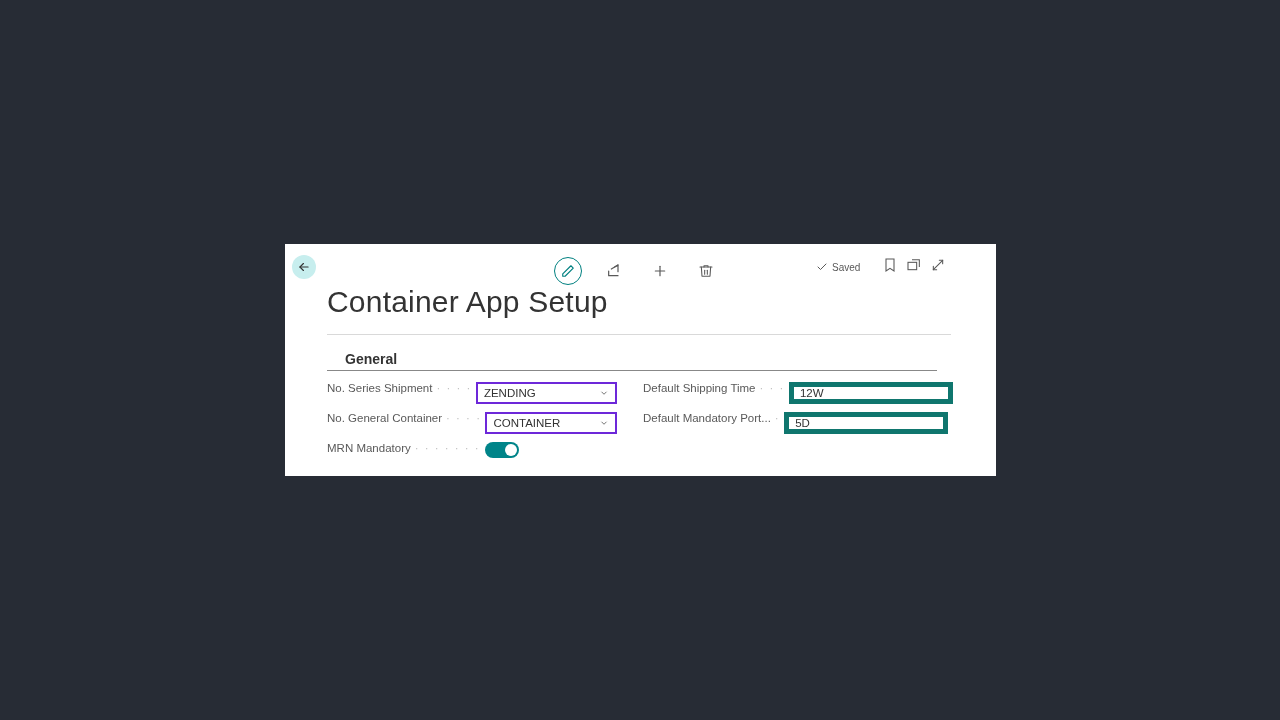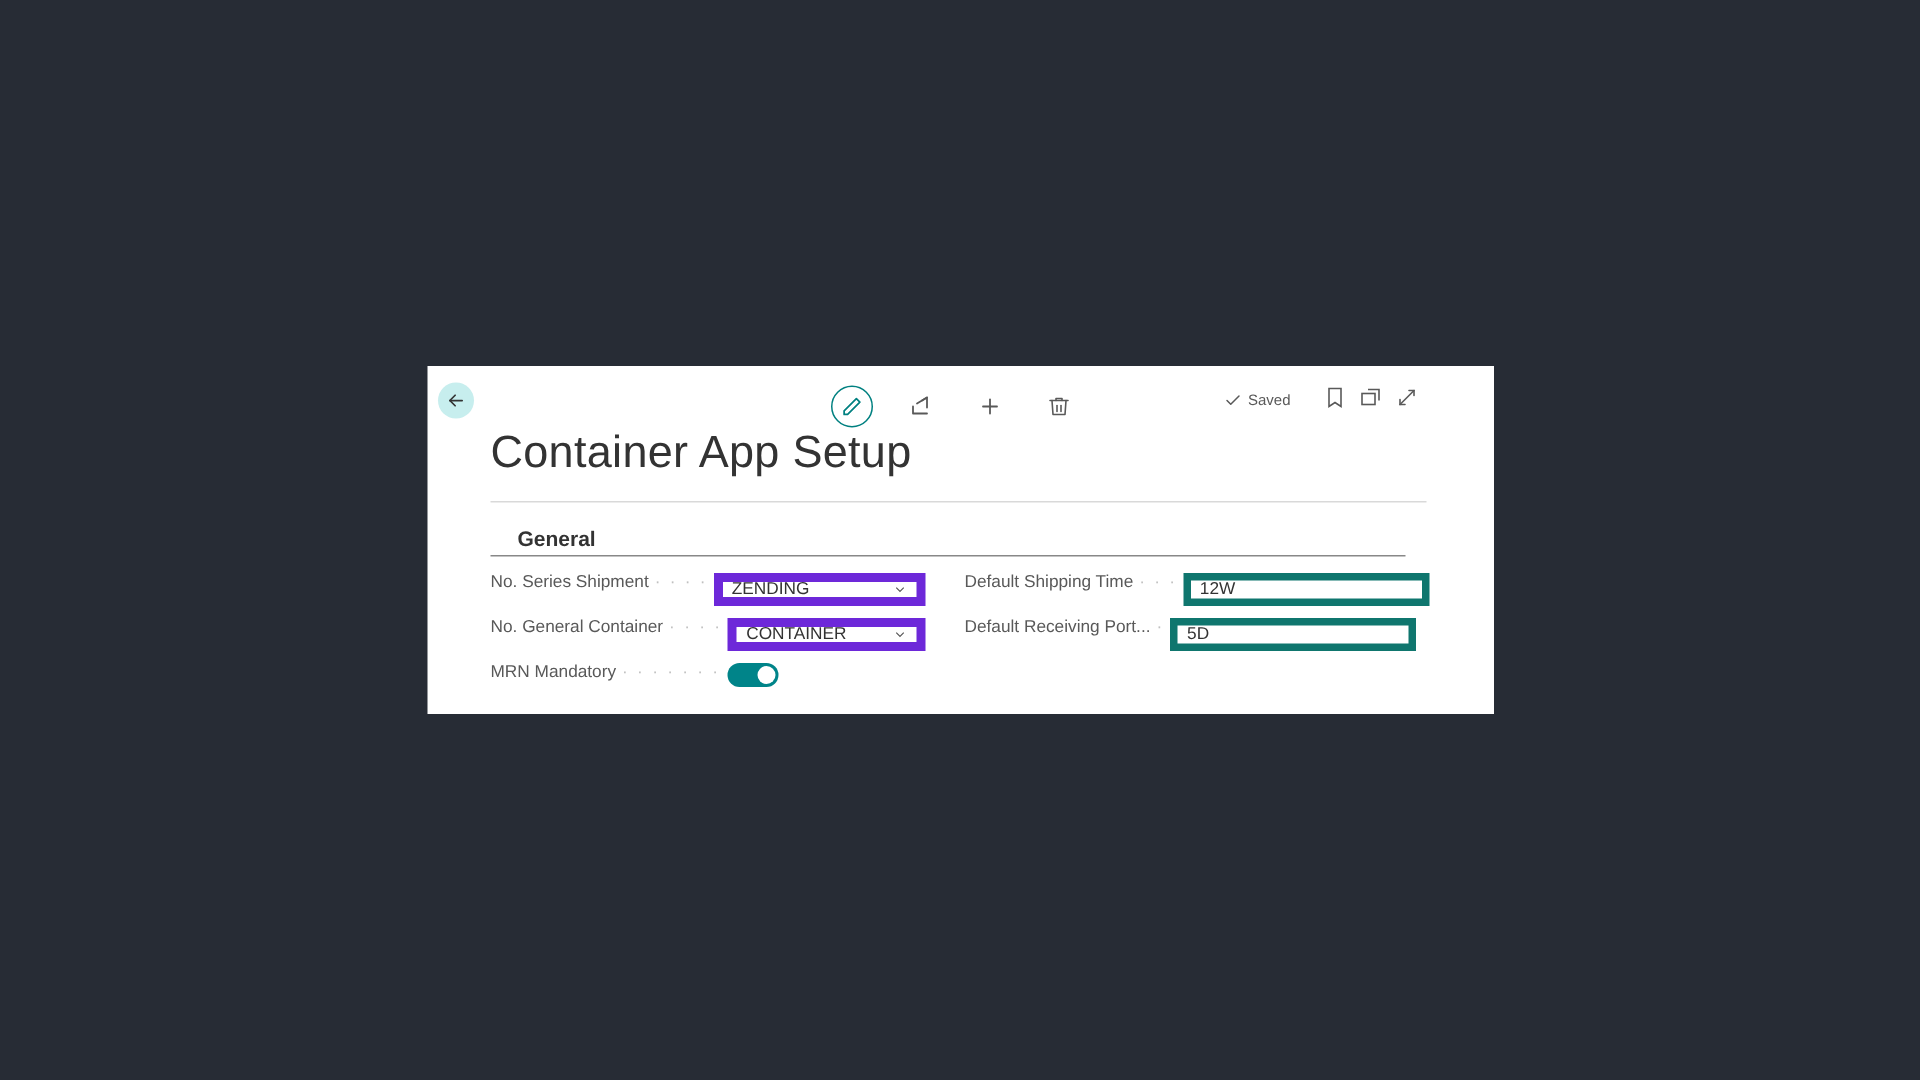--- a/index.html
+++ b/index.html
@@ -149,21 +149,21 @@
     font-size: 11.5px;
     letter-spacing: 1.5px;
     overflow: hidden;
     white-space: nowrap;
     flex: 0 0 auto;
     padding: 0 4px;
   }
   .dropdown {
     width: 164px;
     height: 22px;
-    border: 6px solid #6d28d9;
+    border: 2px solid #6d28d9;
     background: #fff;
     display: flex;
     align-items: center;
     justify-content: space-between;
     padding: 0 6px;
     font-size: 11.5px;
     color: #333333;
     cursor: pointer;
   }
   .dropdown svg { width: 10px; height: 10px; color: #595959; }
@@ -300,21 +300,21 @@
         <span class="field-label">No. General Container</span>
         <span class="dots">·&nbsp;·&nbsp;·&nbsp;·</span>
         <div class="dropdown">
           <span>CONTAINER</span>
           <svg viewBox="0 0 24 24" fill="none" stroke="currentColor" stroke-width="2">
               <polyline points="6 9 12 15 18 9"></polyline>
             </svg>
         </div>
       </div>
       <div class="col-right">
-        <span class="field-label">Default Receiving Port...</span>
+        <span class="field-label">Default Mandatory Port...</span>
         <span class="dots">·</span>
         <input class="textinput" value="5D" style="">
       </div>
     </div>
 
     <div class="row">
       <div class="col-left">
         <span class="field-label">MRN Mandatory</span>
         <span class="dots">·&nbsp;·&nbsp;·&nbsp;·&nbsp;·&nbsp;·&nbsp;·</span>
         <div class="toggle">

